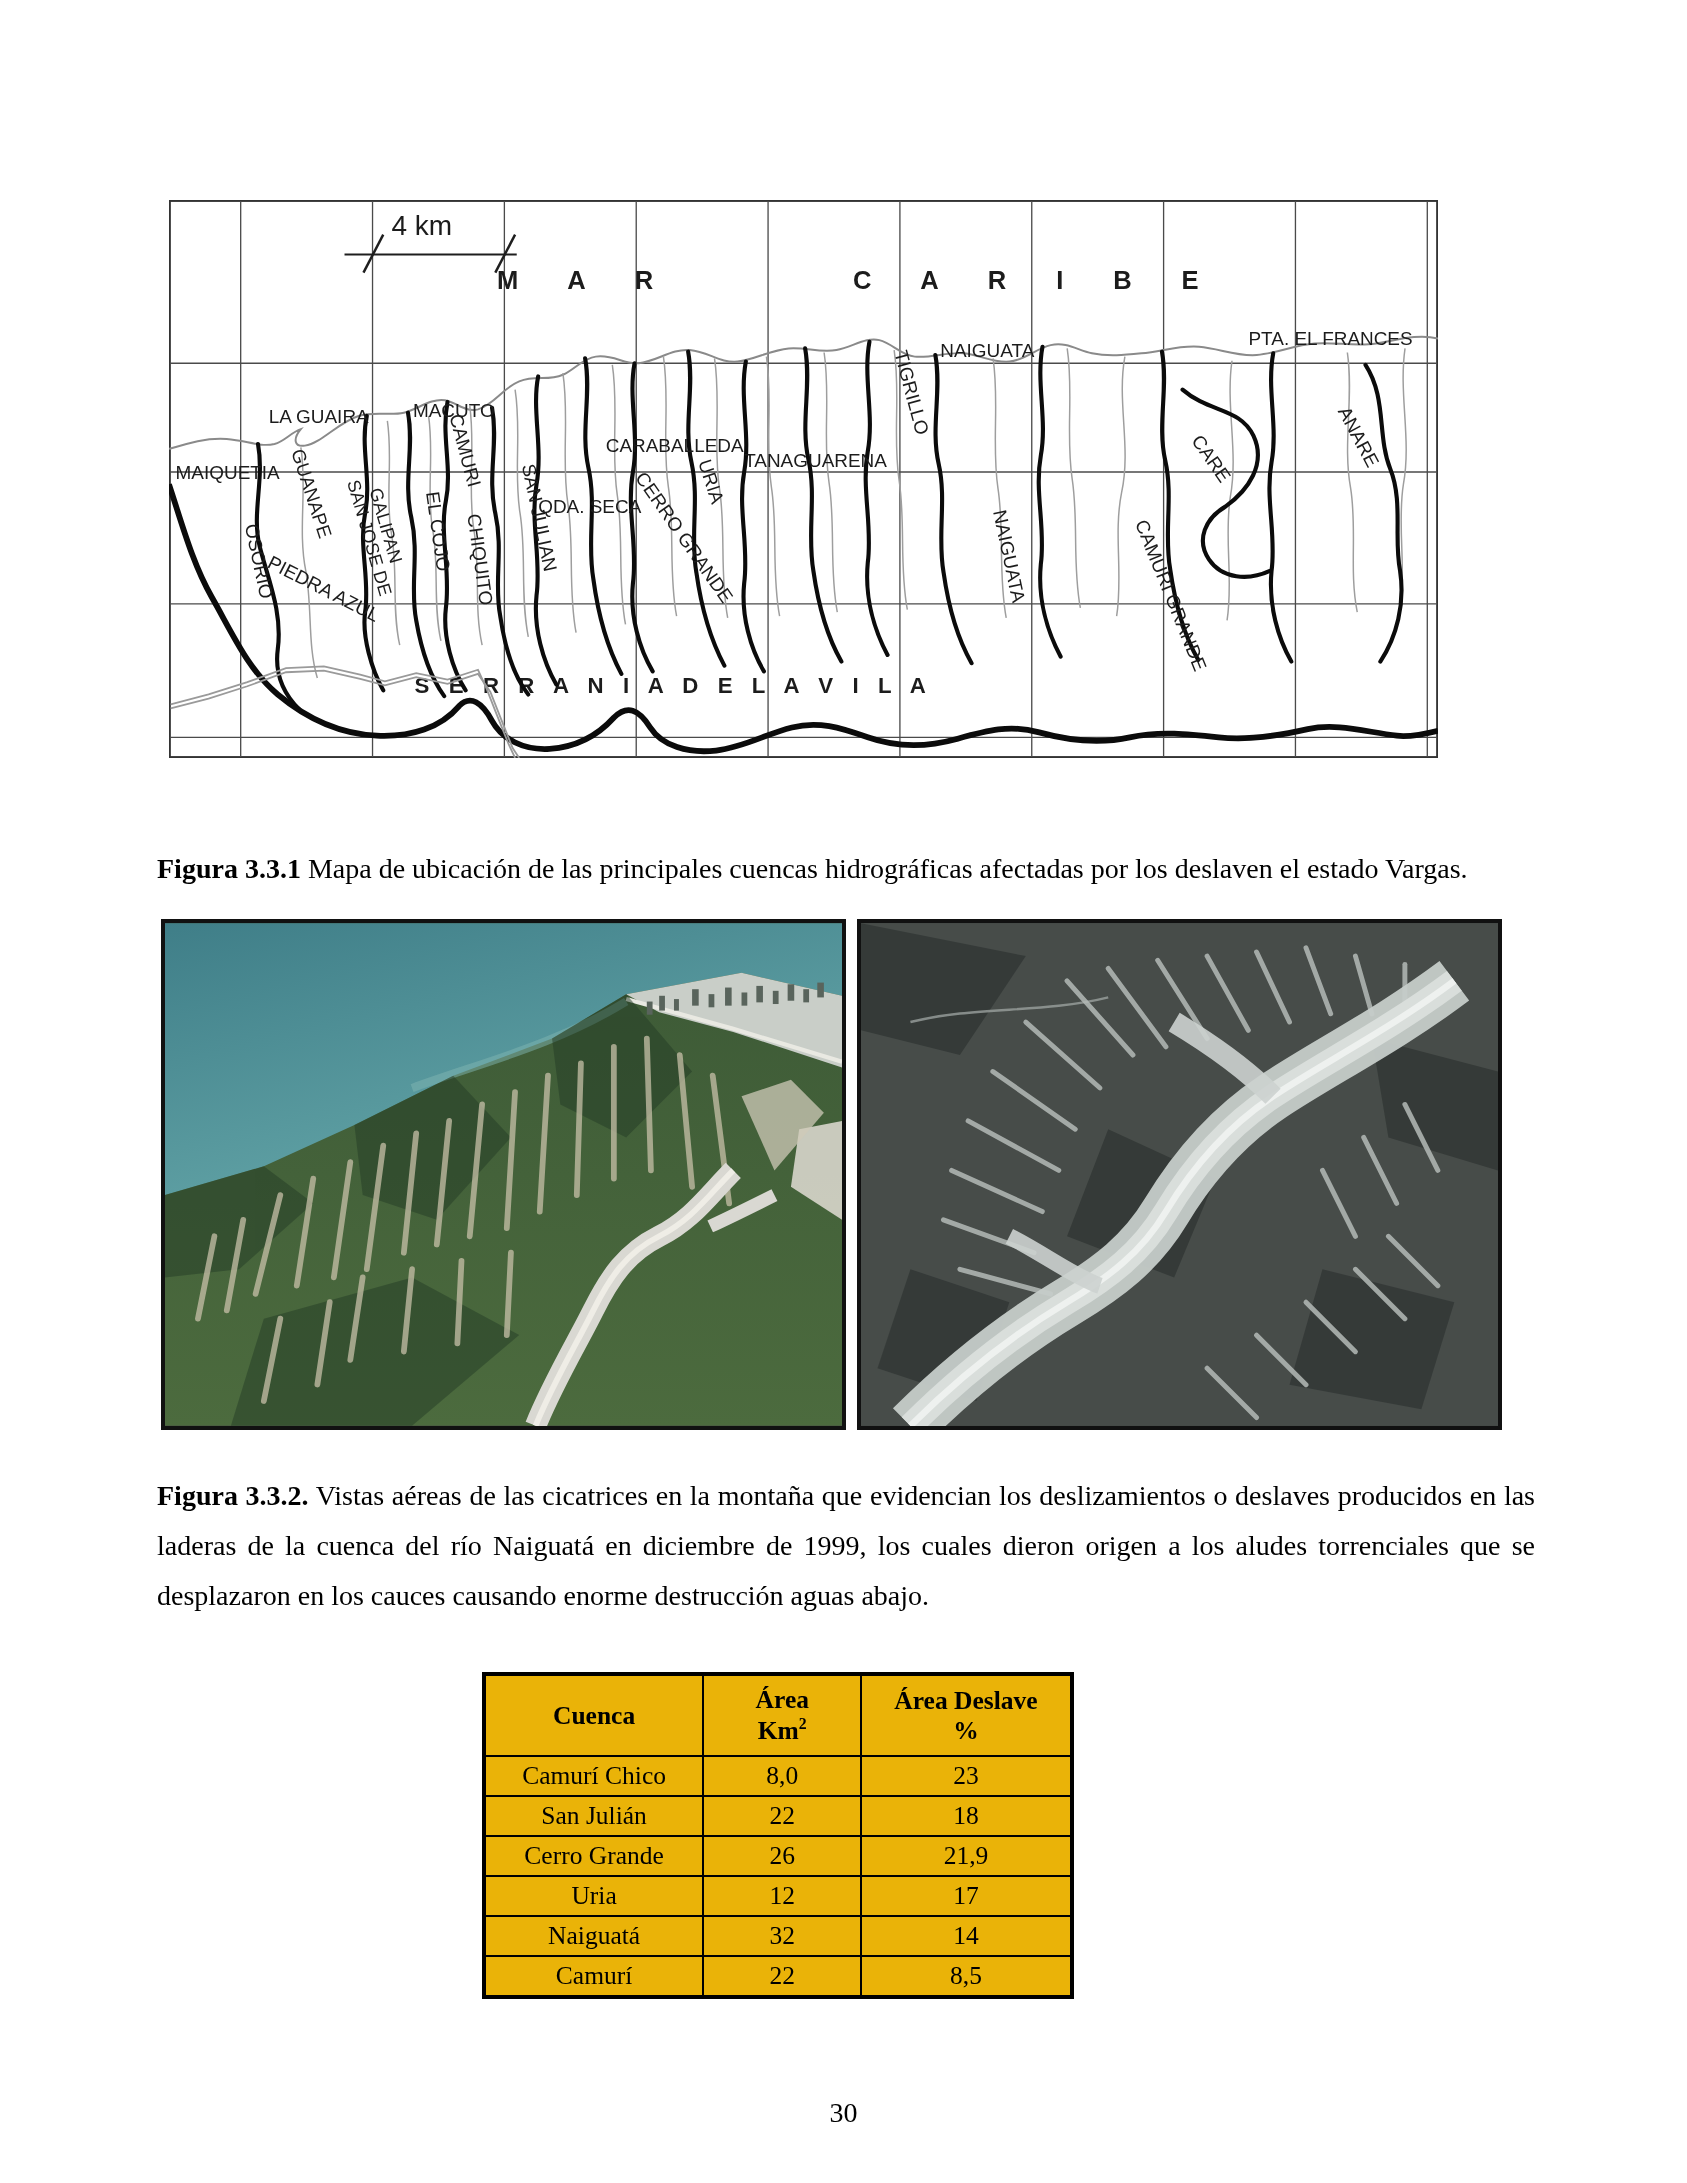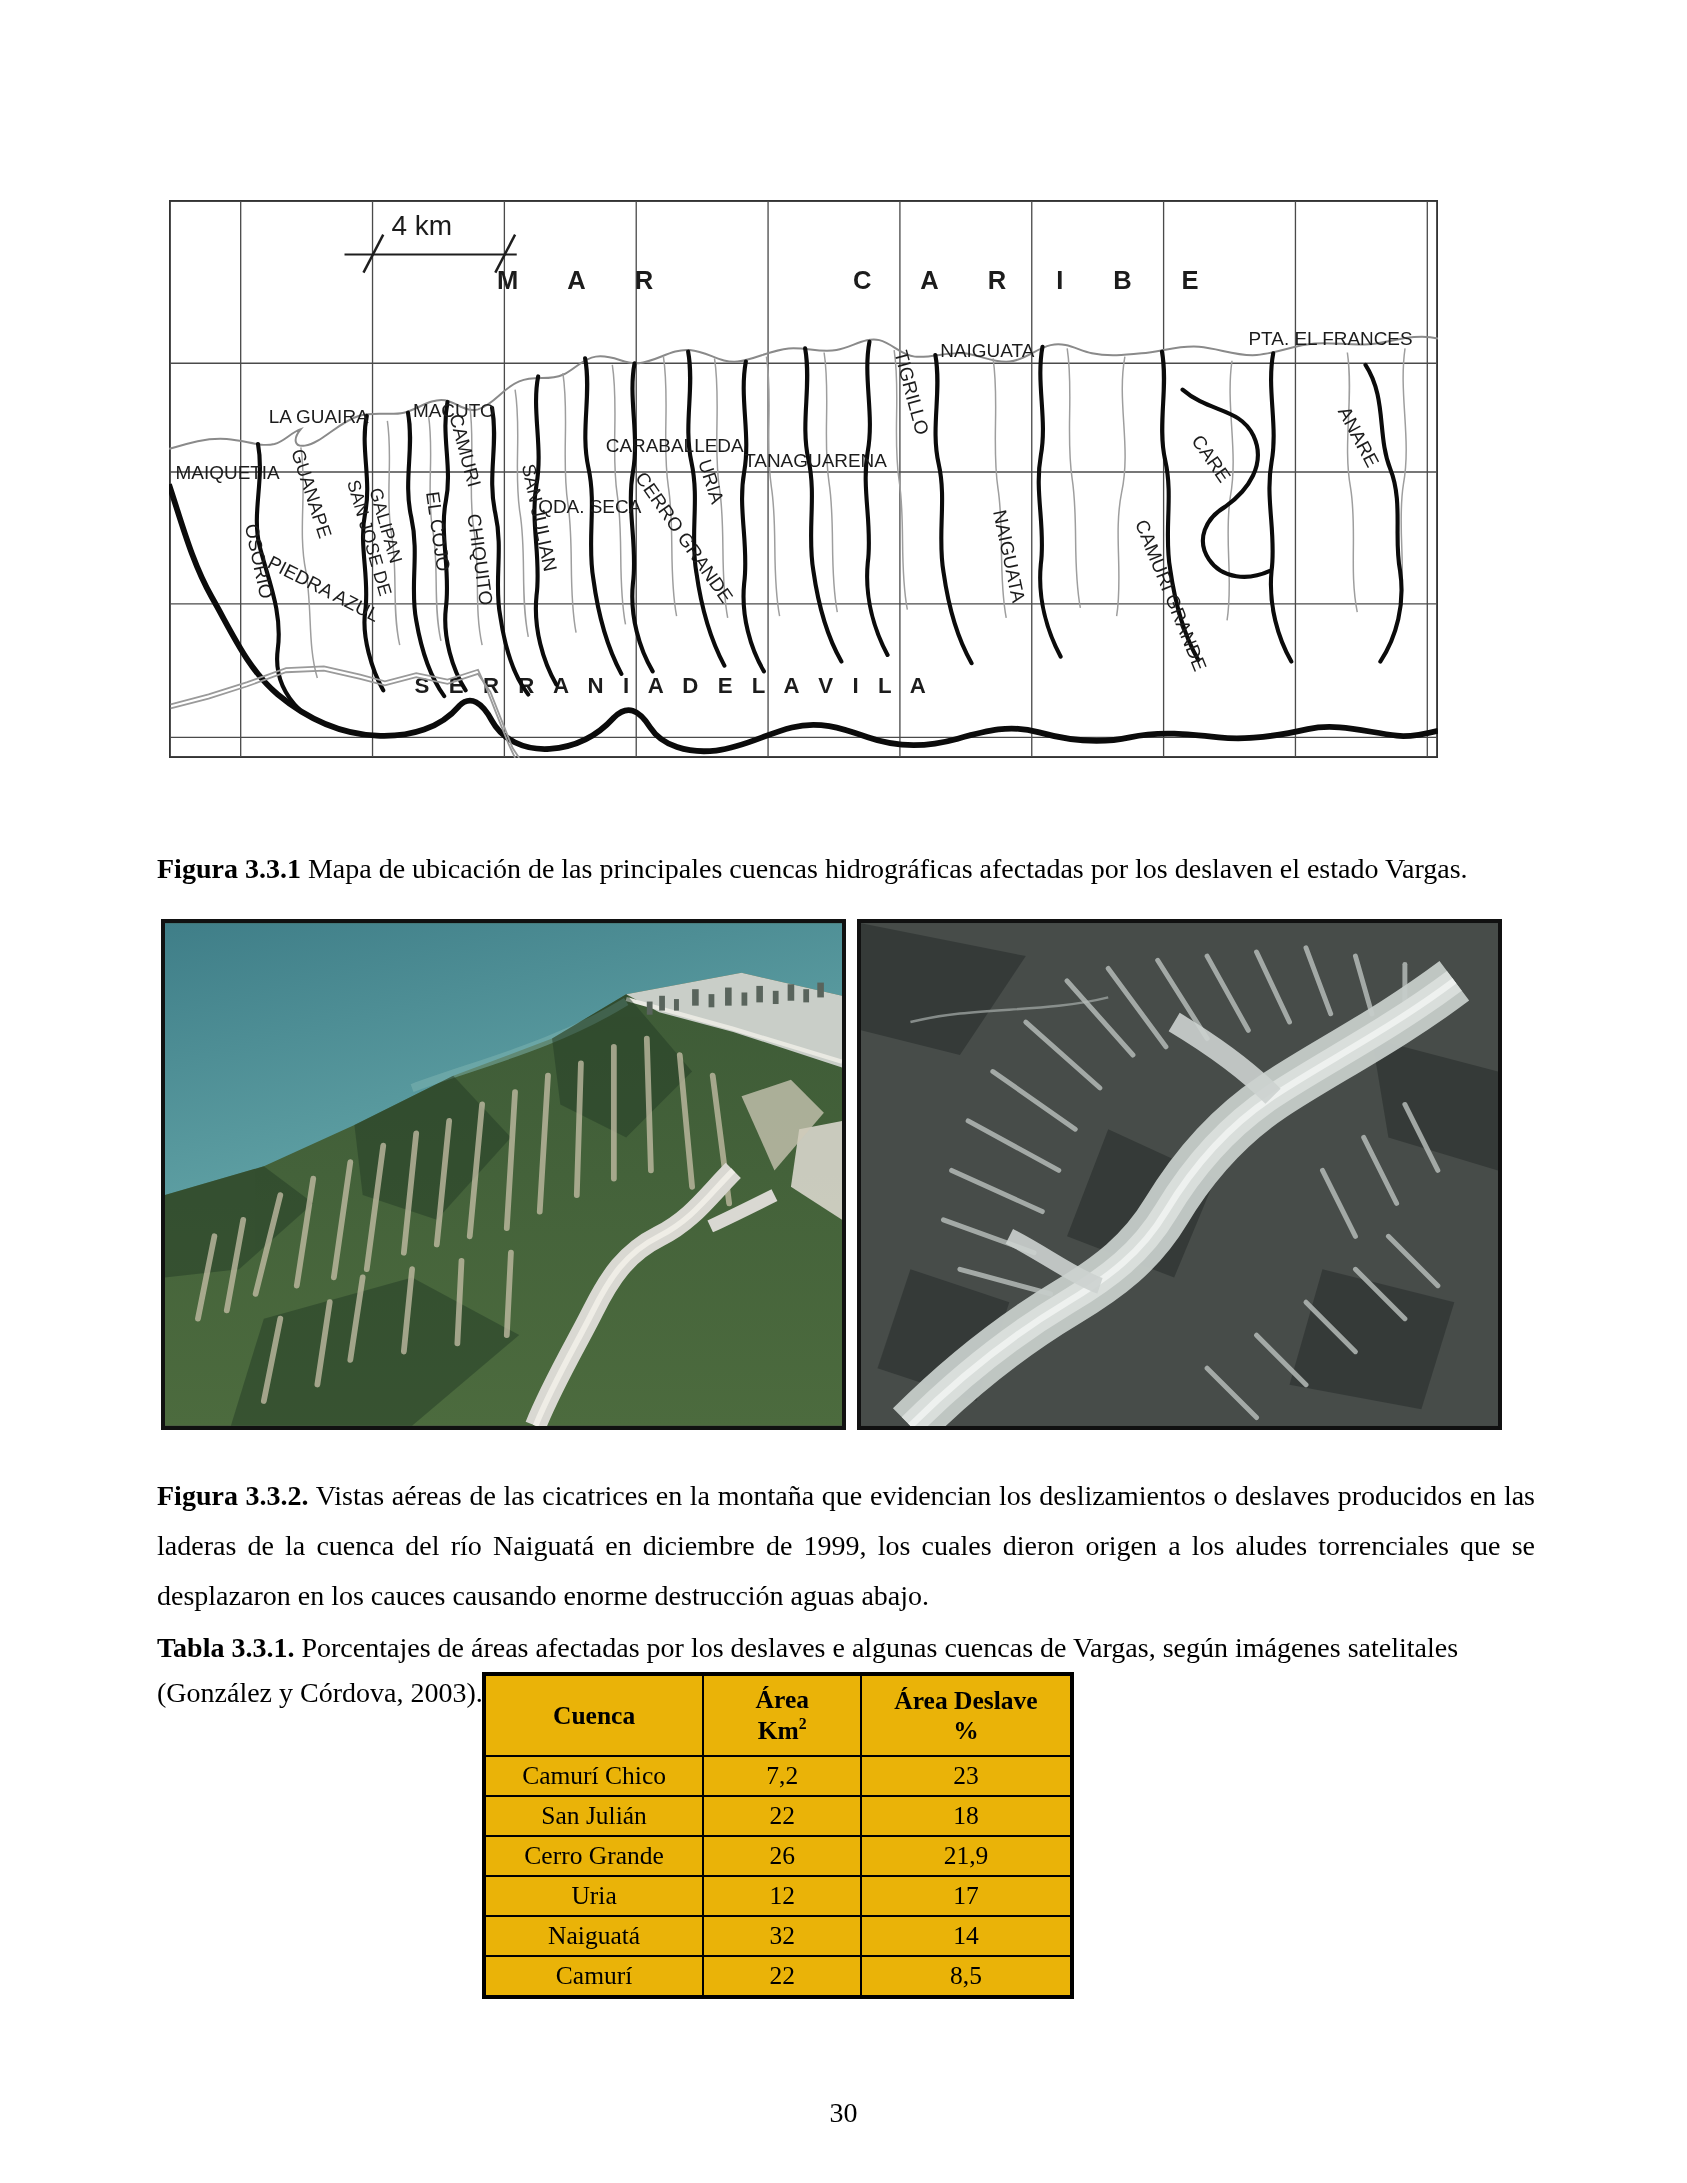--- a/index.html
+++ b/index.html
@@ -247,40 +247,39 @@
       <path d="M720,70 C640,130 560,170 500,210 C440,250 400,300 370,350 C340,400 300,430 250,460 C200,490 130,540 60,610" fill="none" stroke="#c6ccc9" stroke-width="60" opacity="0.95"></path>
       <path d="M720,70 C640,130 560,170 500,210 C440,250 400,300 370,350 C340,400 300,430 250,460 C200,490 130,540 60,610" fill="none" stroke="#d9dedb" stroke-width="30"></path>
       <path d="M720,70 C640,130 560,170 500,210 C440,250 400,300 370,350 C340,400 300,430 250,460 C200,490 130,540 60,610" fill="none" stroke="#eef1ef" stroke-width="8"></path>
       <path d="M380,120 C430,150 470,180 500,210" fill="none" stroke="#ccd2cf" stroke-width="26" opacity="0.9"></path>
       <path d="M180,380 C220,400 260,430 290,440" fill="none" stroke="#ccd2cf" stroke-width="20" opacity="0.9"></path>
     </svg>
   </div>
 
   <p class="caption just" style="top:1443px;"><b>Figura 3.3.2.</b><span> Vistas aéreas de las cicatrices en la montaña que evidencian los deslizamientos o deslaves producidos en las laderas de la cuenca del río Naiguatá en diciembre de 1999, los cuales dieron origen a los aludes torrenciales que se desplazaron en los cauces causando enorme destrucción aguas abajo.</span></p>
 
-  <p class="caption" style="top:1597px;"><b>Tabla 3.3.1.</b><span> Porcentajes de áreas afectadas por los deslaves e algunas cuencas de Vargas, según imágenes satelitales (González y Córdova, 2003).</span></p>
 
   <table class="data">
     <thead>
       <tr>
         <th class="w1"><span>Cuenca</span></th>
         <th class="w2">
           <div>Área</div>
           <div><span>Km</span><sup>2</sup></div>
         </th>
         <th class="w3">
           <div>Área Deslave</div>
           <div>%</div>
         </th>
       </tr>
     </thead>
     <tbody>
       <tr>
           <td>Camurí Chico</td>
-          <td>7,2</td>
+          <td>8,0</td>
           <td>23</td>
         </tr>
       <tr>
           <td>San Julián</td>
           <td>22</td>
           <td>18</td>
         </tr>
       <tr>
           <td>Cerro Grande</td>
           <td>26</td>

